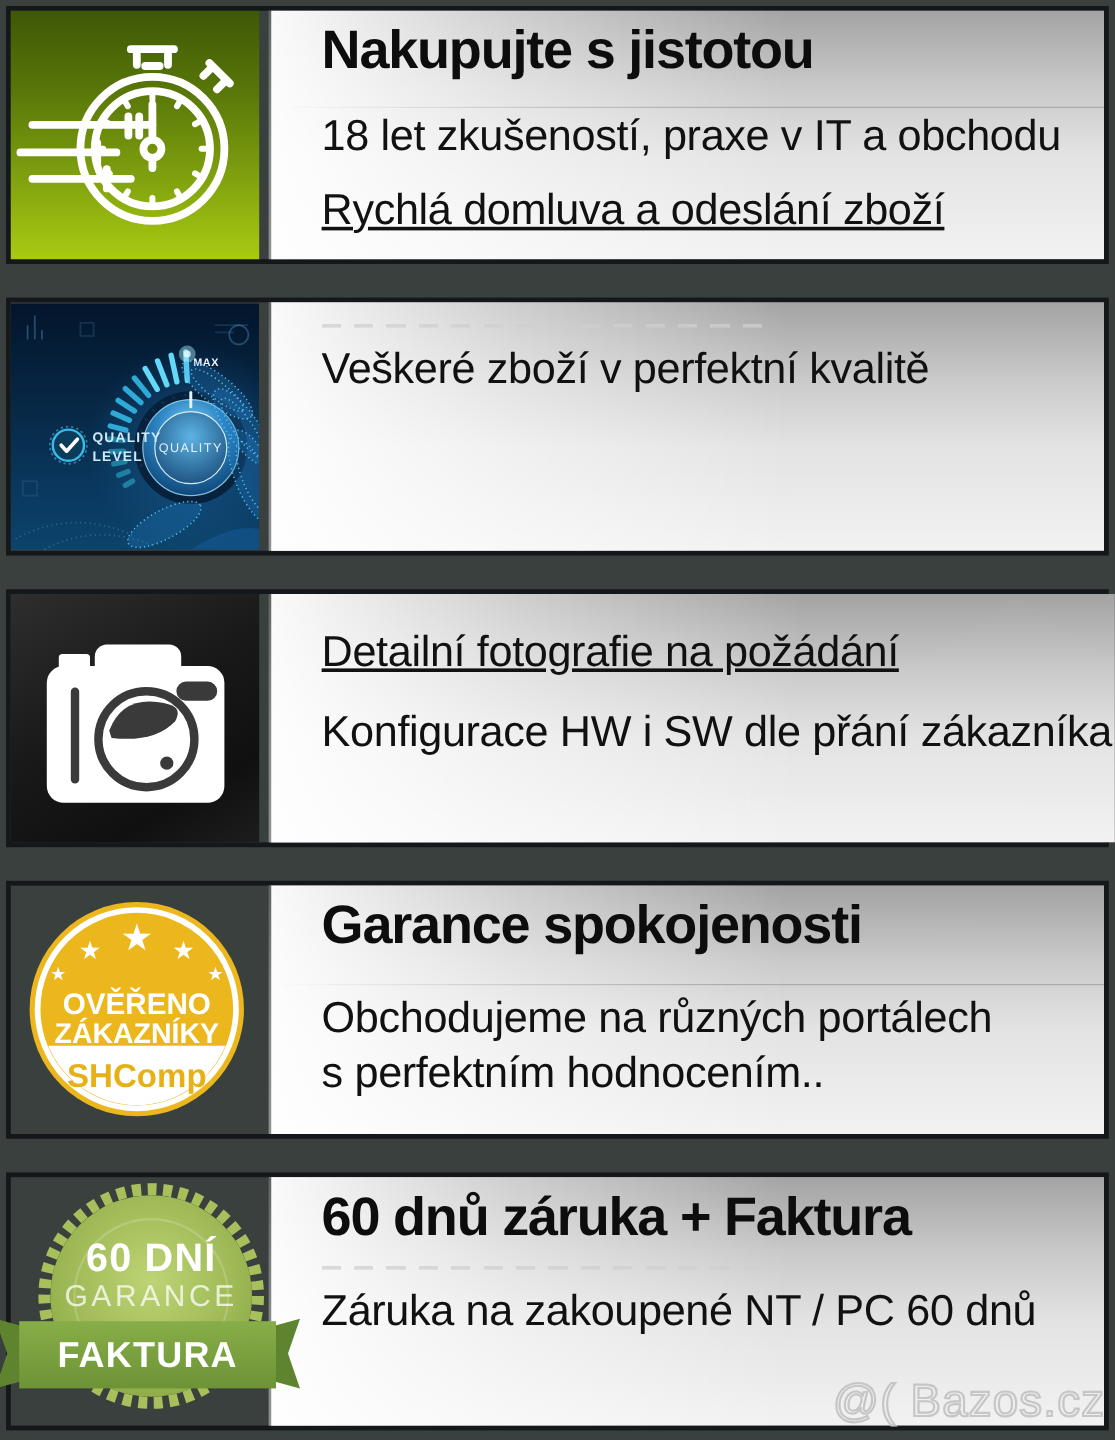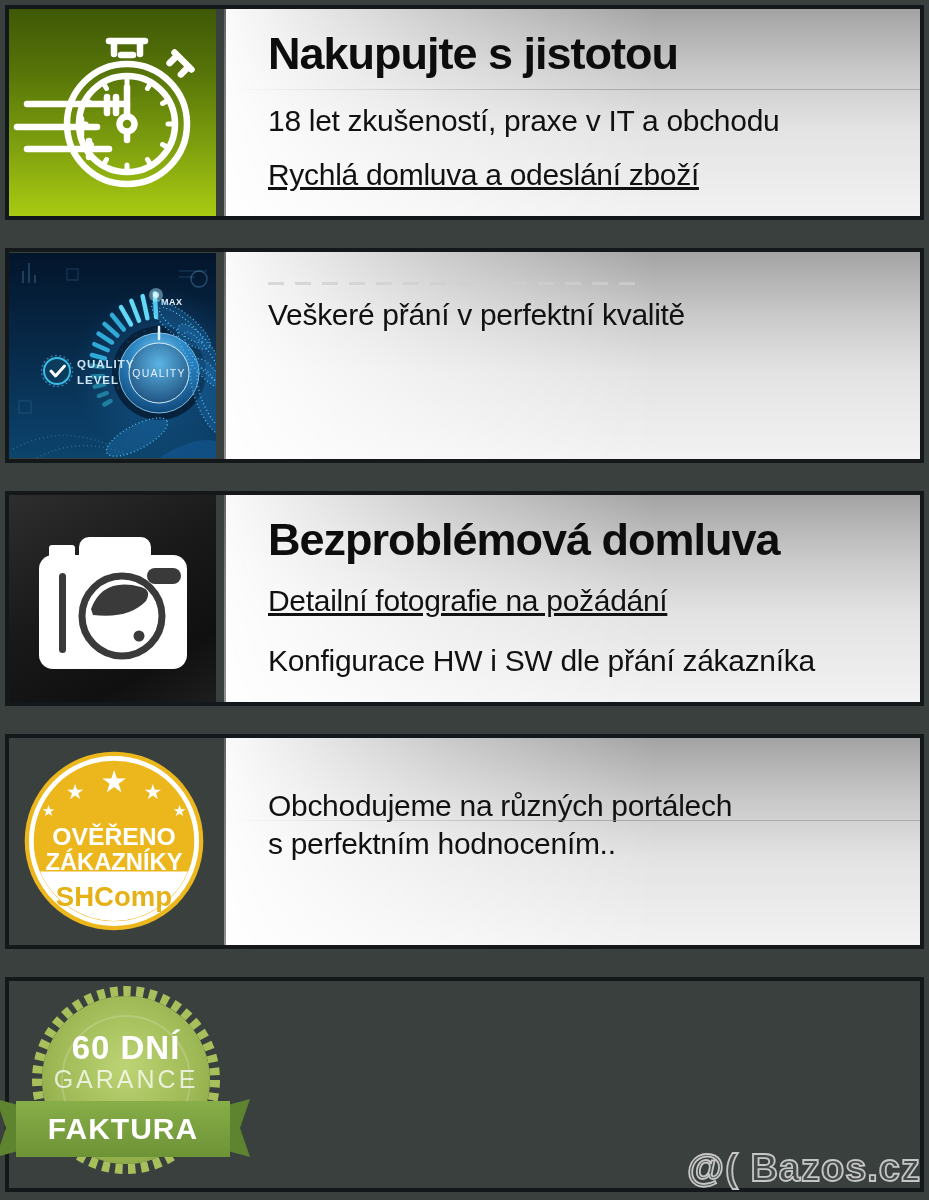--- a/index.html
+++ b/index.html
@@ -23,48 +23,48 @@
   .left.plain{overflow:visible;background:transparent;}
   .left svg{display:block;width:100%;height:100%;}
   .panel-green{background:linear-gradient(180deg,#3f5806 0%,#567409 30%,#7d9e0e 65%,#a9cb12 100%);}
   .panel-dark{background:linear-gradient(150deg,#2e2e2e 0%,#191919 45%,#101010 78%,#1d1d1d 100%);}
   .right{
     flex:1 1 auto;position:relative;z-index:1;
     border-left:2px solid rgba(20,24,22,.45);
     background:
       linear-gradient(to right, rgba(255,255,255,.95) 0%, rgba(255,255,255,.45) 30%, rgba(255,255,255,0) 62%),
       linear-gradient(to bottom, #a3a3a3 0%, #c9c9c9 30%, #e3e3e3 58%, #f2f2f2 100%);
-    padding:20px 10px 0 42px;box-sizing:border-box;
+    padding:8px 10px 0 42px;box-sizing:border-box;
   }
   .title{
     font-size:45px;font-weight:700;color:#0d0d0d;
     letter-spacing:-1px;line-height:1.12;white-space:nowrap;
   }
   .line{
-    font-size:30px;color:#111;letter-spacing:-0.3px;
+    font-size:36px;color:#111;letter-spacing:-0.3px;
     line-height:1.2;white-space:nowrap;
   }
   .mt-s{margin-top:12px;} .mt-m{margin-top:18px;text-decoration:underline;} .mt-l{margin-top:24px;}
   .tight{margin-top:2px;}
   .artifact-dashes{
     height:3px;width:58%;margin-top:10px;opacity:.75;
     background:repeating-linear-gradient(90deg,#cfcfcf 0 16px,rgba(0,0,0,0) 16px 27px);
   }
   .seam{
     position:absolute;left:0;right:0;height:1px;
     background:linear-gradient(90deg,rgba(170,170,170,0) 0%,rgba(150,150,150,.65) 55%,rgba(150,150,150,.65) 100%);
   }
   .badge-wrap-gold{position:absolute;left:10px;top:8px;width:190px;height:190px;}
   .badge-wrap-green{position:absolute;left:-13px;top:4px;width:254px;height:212px;z-index:2;}
   .badge-wrap-gold svg,.badge-wrap-green svg{width:100%;height:100%;overflow:visible;}
   text{font-family:"Liberation Sans",sans-serif;}
   text.star{font-family:"DejaVu Sans",sans-serif;}
   .watermark{
     position:absolute;right:8px;bottom:10px;z-index:6;
-    font-size:38px;font-weight:700;letter-spacing:1px;
+    font-size:38px;font-weight:400;letter-spacing:1px;
     color:#d4d4d4;
   }
   @supports (-webkit-text-stroke: 1px black){
     .watermark{color:rgba(255,255,255,.06);-webkit-text-stroke:1.8px #c6c6c6;}
   }
 </style>
 </head>
 <body>
 
 <div class="card first">
@@ -176,39 +176,38 @@
           <ellipse cx="203" cy="145" rx="42" ry="16" transform="rotate(68 203 145)"></ellipse>
           <ellipse cx="203" cy="145" rx="32" ry="10" transform="rotate(68 203 145)"></ellipse>
           <ellipse cx="128" cy="184" rx="34" ry="12" transform="rotate(-28 128 184)"></ellipse>
         </g>
         <path d="M150 205 Q185 183 207 188 L207 205 Z" fill="rgba(30,110,190,.3)"></path>
       </g>
     </svg>
   </div>
   <div class="right">
     <div class="artifact-dashes"></div>
-    <div class="line mt-s">Veškeré přání v perfektní kvalitě</div>
+    <div class="line mt-s">Veškeré zboží v perfektní kvalitě</div>
   </div>
 </div>
 
 <div class="card">
   <div class="left panel-dark">
     <svg viewBox="0 0 207 207" aria-hidden="true">
       <rect x="40" y="50" width="26" height="16" rx="3" fill="#ffffff"></rect>
       <rect x="70" y="42" width="72" height="30" rx="10" fill="#ffffff"></rect>
       <rect x="30" y="60" width="148" height="114" rx="14" fill="#ffffff"></rect>
       <rect x="138" y="73" width="34" height="16" rx="8" fill="#3a3a3a"></rect>
       <rect x="50" y="78" width="7" height="80" rx="3.5" fill="#3a3a3a"></rect>
       <circle cx="113" cy="121" r="40" fill="#ffffff" stroke="#3a3a3a" stroke-width="7"></circle>
       <path d="M82 114 Q94 82 132 92 Q143 95 137 106 Q120 124 84 120 Z" fill="#3a3a3a"></path>
       <circle cx="130" cy="141" r="5.5" fill="#3a3a3a"></circle>
     </svg>
   </div>
   <div class="right">
-    <div class="title">Bezproblémová domluva</div>
     <div class="line mt-m">Detailní fotografie na požádání</div>
     <div class="line mt-l">Konfigurace HW i SW dle přání zákazníka</div>
   </div>
 </div>
 
 <div class="card">
   <div class="left plain">
     <div class="badge-wrap-gold">
       <svg viewBox="0 0 200 200" aria-hidden="true">
         <circle cx="100" cy="100" r="94" fill="#ecb71d"></circle>
@@ -220,20 +219,21 @@
         <text class="star" x="31" y="74" text-anchor="middle" font-size="16" fill="#ffffff">★</text>
         <text class="star" x="169" y="74" text-anchor="middle" font-size="16" fill="#ffffff">★</text>
         <text x="100" y="104" text-anchor="middle" font-size="26" font-weight="bold" fill="#ffffff">OVĚŘENO</text>
         <text x="100" y="130" text-anchor="middle" font-size="25" font-weight="bold" fill="#ffffff">ZÁKAZNÍKY</text>
         <text x="100" y="168" text-anchor="middle" font-size="29" font-weight="bold" fill="#e6b017">SHComp</text>
       </svg>
     </div>
   </div>
   <div class="right">
     <div class="seam" style="top:82px"></div>
+    <div class="title">Garance spokojenosti</div>
     <div class="line" style="margin-top:30px">Obchodujeme na různých portálech</div>
     <div class="line tight">s perfektním hodnocením..</div>
   </div>
 </div>
 
 <div class="card">
   <div class="left plain">
     <div class="badge-wrap-green">
       <svg viewBox="0 0 254 212" aria-hidden="true">
         <defs>
@@ -252,15 +252,20 @@
         <circle cx="130" cy="95" r="64" fill="none" stroke="rgba(255,255,255,.18)" stroke-width="2"></circle>
         <text x="130" y="74" text-anchor="middle" font-size="33" font-weight="bold" letter-spacing="1" fill="#ffffff">60 DNÍ</text>
         <text x="130" y="103" text-anchor="middle" font-size="25" letter-spacing="3" fill="rgba(255,255,255,.75)">GARANCE</text>
         <polygon points="0,114 22,120 22,166 0,172 10,143" fill="#5f8430"></polygon>
         <polygon points="254,114 232,120 232,166 254,172 244,143" fill="#5f8430"></polygon>
         <rect x="20" y="116" width="214" height="56" fill="url(#ribbon)"></rect>
         <text x="127" y="154" text-anchor="middle" font-size="30" font-weight="bold" letter-spacing="1" fill="#ffffff">FAKTURA</text>
       </svg>
     </div>
   </div>
+  <div class="right">
+    <div class="title">60 dnů záruka + Faktura</div>
+    <div class="artifact-dashes" style="width:66%;margin-top:16px"></div>
+    <div class="line mt-s">Záruka na zakoupené NT / PC 60 dnů</div>
+  </div>
 </div>
 
 <div class="watermark">@( Bazos.cz</div>
 
 </body></html>

